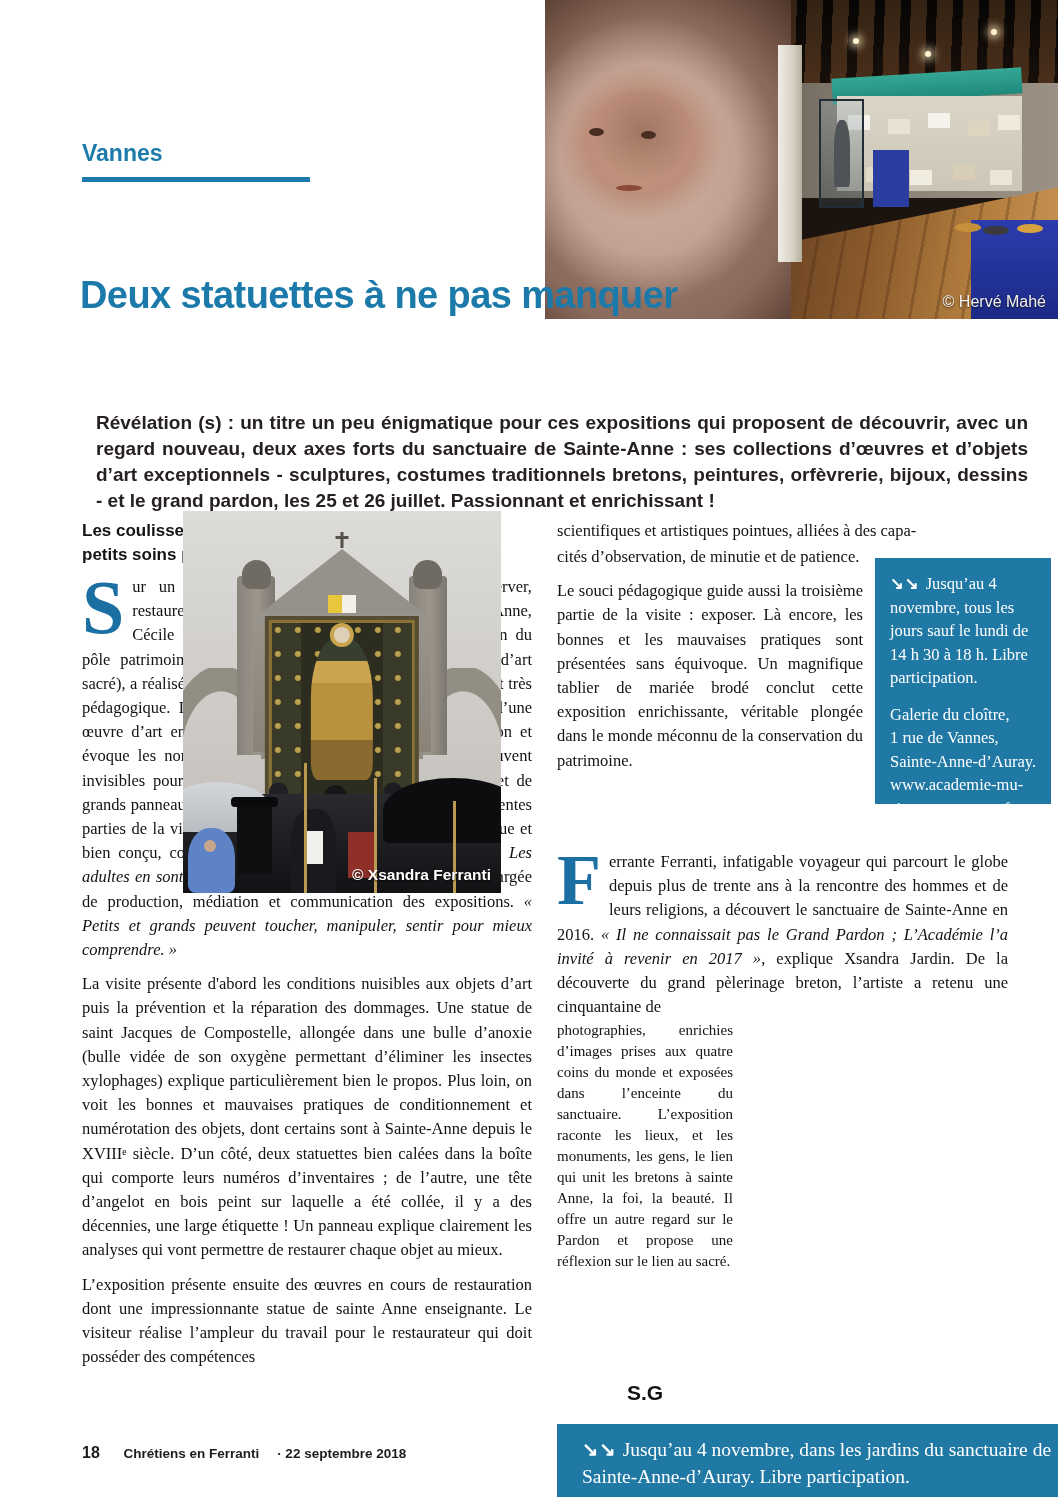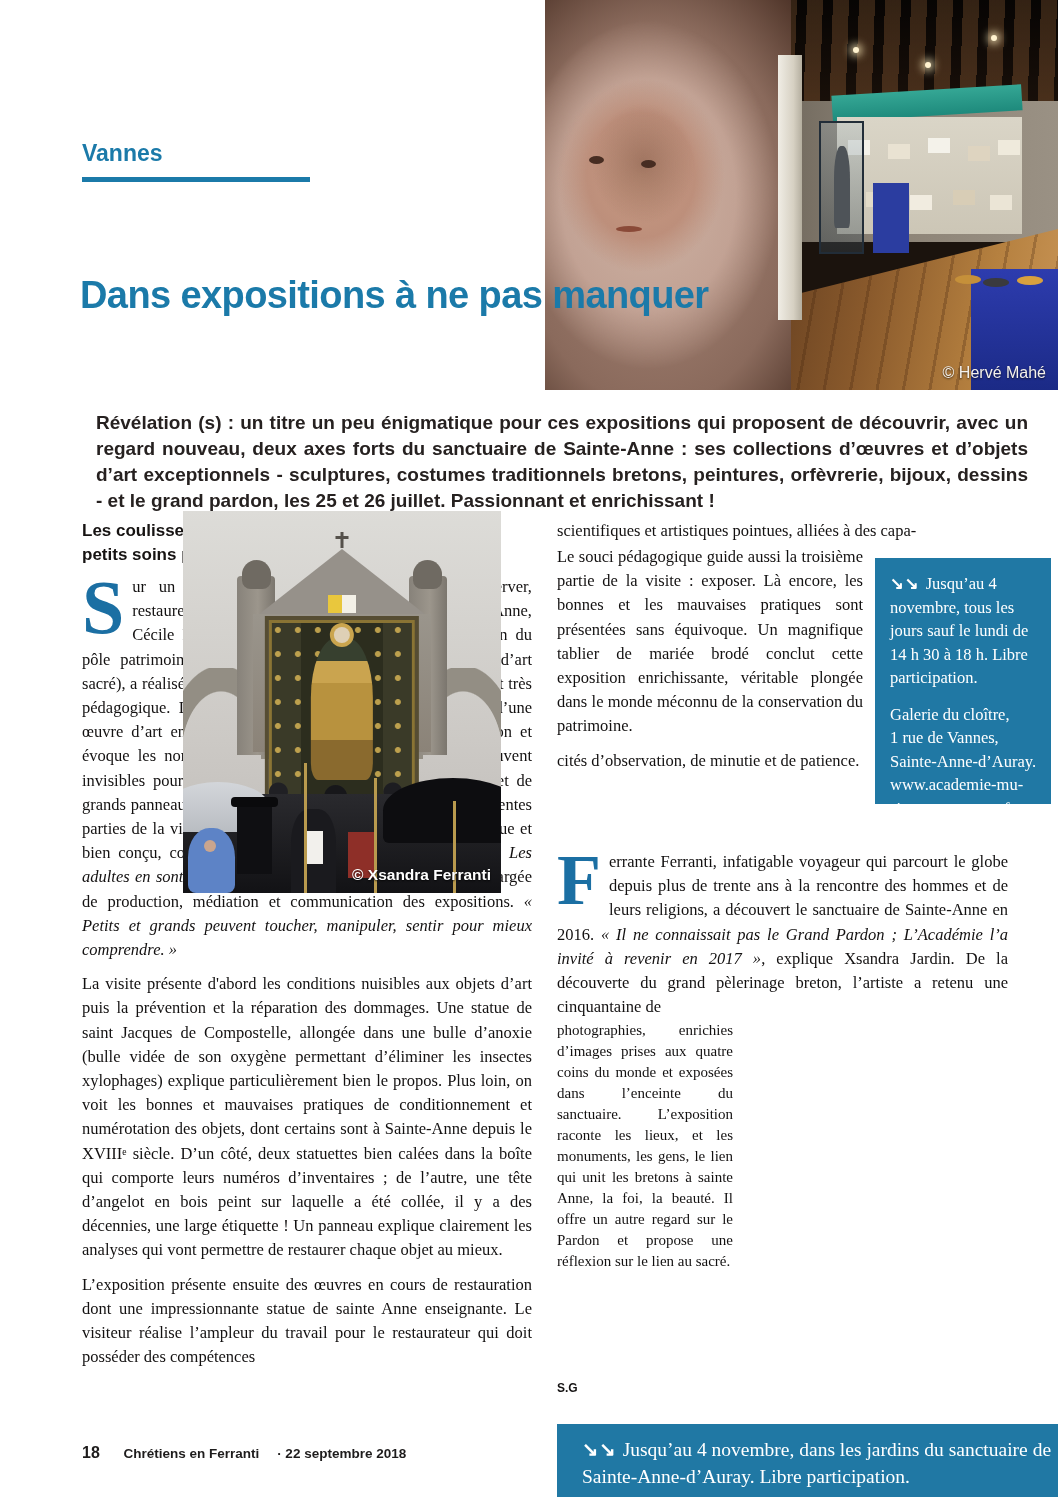--- a/index.html
+++ b/index.html
@@ -8,21 +8,21 @@
   
   .kicker{position:absolute;left:82px;top:140px;font-size:23px;font-weight:bold;color:#1B7AA9;}
   .kicker-line{position:absolute;left:82px;top:177px;width:228px;height:5px;background:#1B7AA9;}
   .titles{position:absolute;left:80px;top:272px;width:940px;font-weight:bold;
           font-size:38px;line-height:46px;letter-spacing:-0.6px;}
   .title-black{color:#161312;}
   .title-blue{color:#1B7AA9;}
   .intro{position:absolute;left:96px;top:391px;width:932px;font-weight:bold;
          font-size:19px;line-height:26px;color:#262120;text-align:justify;}
   
-  .photo-top{position:absolute;left:545px;top:0;width:513px;height:390px;overflow:hidden;background:#1b130d;}
+  .photo-top{position:absolute;left:545px;top:0;width:513px;height:319px;overflow:hidden;background:#1b130d;}
   .credit{position:absolute;right:12px;bottom:8px;color:#f4f1ec;font-size:16px;
           text-shadow:0 1px 2px rgba(0,0,0,.7);z-index:9;}
   .pt-face{position:absolute;left:0;top:0;width:48%;height:100%;
     background:
       radial-gradient(ellipse 30% 22% at 40% 42%,rgba(90,50,35,.35),rgba(90,50,35,0) 70%),
       radial-gradient(ellipse 55% 40% at 39% 45%,#c89b83 0%,#bd8f7b 40%,rgba(189,143,123,0) 62%),
       radial-gradient(ellipse 74% 62% at 42% 50%,#cdb2a3 0%,#c2a294 48%,rgba(194,162,148,0) 72%),
       radial-gradient(ellipse 95% 85% at 45% 55%,#a98778 0%,#8a6a5c 58%,#553a2e 84%,#341f18 100%);}
   .pt-eye{position:absolute;width:15px;height:8px;background:#472d22;border-radius:50%;}
   .pt-mouth{position:absolute;left:29%;top:58%;width:26px;height:6px;background:#8a4a38;border-radius:50%;}
@@ -62,22 +62,22 @@
   .q{font-style:italic;}
   .dropcap{float:left;font-family:"Liberation Serif",serif;font-weight:bold;color:#1B6FA3;
            font-size:76px;line-height:60px;padding:2px 8px 0 0;}
   .dropcap-f{font-size:72px;line-height:56px;}
   .col-right{position:absolute;left:557px;top:519px;width:451px;height:1000px;}
   .r-line1{position:absolute;left:0;top:0;width:451px;}
   .r-narrow{position:absolute;left:0;top:26px;width:306px;}
   .r-heading{position:absolute;left:0;top:303px;width:451px;}
   .r-p3{position:absolute;left:0;top:331px;width:451px;}
   .r-wrap{position:absolute;left:0;top:501px;width:176px;font-size:15px;line-height:21px;}
-  .r-sig{position:absolute;left:0;top:862px;width:176px;text-align:left;font-weight:bold;
-         font-size:12px;color:#131111;}
+  .r-sig{position:absolute;left:0;top:862px;width:176px;text-align:center;font-weight:bold;
+         font-size:21px;color:#131111;}
   
   .sidebar-box{position:absolute;left:318px;top:39px;width:176px;height:246px;background:#2078A4;
     color:#fff;font-family:"Liberation Serif",serif;font-size:16.5px;line-height:23.5px;
     padding:14px 8px 0 15px;box-sizing:border-box;}
   .pre{white-space:pre-line;}
   .box-block2{margin-top:13px;}
   .arrows{font-weight:bold;letter-spacing:1px;padding-right:6px;}
   .bottom-bar{position:absolute;left:557px;top:1424px;width:501px;height:73px;background:#2078A4;
     color:#fff;font-family:"Liberation Serif",serif;font-size:19.5px;line-height:27px;
     padding:12px 0 0 25px;box-sizing:border-box;}
@@ -163,39 +163,39 @@
     <div class="pt-light" style="left:60%;top:12%;"></div>
     <div class="pt-light" style="left:74%;top:16%;"></div>
     <div class="pt-light" style="left:87%;top:9%;"></div>
     <span class="credit">© Hervé Mahé</span>
   </div>
 
   <div class="kicker">Vannes</div>
   <div class="kicker-line"></div>
 
   <div class="titles">
-    <div class="title-blue">Dans expositions à ne pas manquer</div>
+    <div class="title-blue">Deux statuettes à ne pas manquer</div>
   </div>
 
   <p class="intro">Révélation (s) : un titre un peu énigmatique pour ces expositions qui proposent de découvrir, avec un regard nouveau, deux axes forts du sanctuaire de Sainte-Anne : ses collections d’œuvres et d’objets d’art exceptionnels - sculptures, costumes traditionnels bretons, peintures, orfèvrerie, bijoux, dessins - et le grand pardon, les 25 et 26 juillet. Passionnant et enrichissant !</p>
 
   <div class="col-left">
     <h3 class="subhead">Les coulisses des collections de Sainte-Anne : aux petits soins pour les œuvres d’art</h3>
     <p class="body-para">
       <span class="dropcap">S</span><span>ur un sujet plutôt scientifique : comment conserver, restaurer et exposer les objets d’arts présents à Sainte-Anne, Cécile Perrochon, responsable des collections au sein du pôle patrimoine de l’ADMAS (Académie de musique et d’art sacré), a réalisé avec son équipe une exposition passionnante et très pédagogique. La visite reprend les trois étapes de la vie d’une œuvre d’art en musée : conservation, restauration, exposition et évoque les nombreuses actions qui lui sont prodiguées, souvent invisibles pour le public. Dans la galerie, des objets d’art et de grands panneaux explicatifs illustrent très clairement les différentes parties de la visite. Le parcours enfant, particulièrement ludique et bien conçu, constitue un apport indéniable à l’exposition. </span><span class="q">« Les adultes en sont aussi très friands »</span><span>, glisse Xsandra Jardin, chargée de production, médiation et communication des expositions. </span><span class="q">« Petits et grands peuvent toucher, manipuler, sentir pour mieux comprendre. »</span>
     </p>
     <p class="body-para">La visite présente d'abord les conditions nuisibles aux objets d’art puis la prévention et la réparation des dommages. Une statue de saint Jacques de Compostelle, allongée dans une bulle d’anoxie (bulle vidée de son oxygène permettant d’éliminer les insectes xylophages) explique particulièrement bien le propos. Plus loin, on voit les bonnes et mauvaises pratiques de conditionnement et numérotation des objets, dont certains sont à Sainte-Anne depuis le XVIIIᵉ siècle. D’un côté, deux statuettes bien calées dans la boîte qui comporte leurs numéros d’inventaires ; de l’autre, une tête d’angelot en bois peint sur laquelle a été collée, il y a des décennies, une large étiquette ! Un panneau explique clairement les analyses qui vont permettre de restaurer chaque objet au mieux.</p>
     <p class="body-para">L’exposition présente ensuite des œuvres en cours de restauration dont une impressionnante statue de sainte Anne enseignante. Le visiteur réalise l’ampleur du travail pour le restaurateur qui doit posséder des compétences</p>
   </div>
 
   <div class="col-right">
     <p class="body-para r-line1">scientifiques et artistiques pointues, alliées à des capa-</p>
     <div class="r-narrow">
+      <p class="body-para">cités d’observation, de minutie et de patience.</p>
       <p class="body-para">Le souci pédagogique guide aussi la troisième partie de la visite : exposer. Là encore, les bonnes et les mauvaises pratiques sont présentées sans équivoque. Un magnifique tablier de mariée brodé conclut cette exposition enrichissante, véritable plongée dans le monde méconnu de la conservation du patrimoine.</p>
-      <p class="body-para">cités d’observation, de minutie et de patience.</p>
     </div>
 
     <div class="sidebar-box">
       <div class="pre"><span class="arrows">↘↘</span><span class="pre">Jusqu’au 4
 novembre, tous les
 jours sauf le lundi de
 14 h 30 à 18 h. Libre
 participation.</span></div>
       <div class="pre box-block2">Galerie du cloître,
 1 rue de Vannes,

